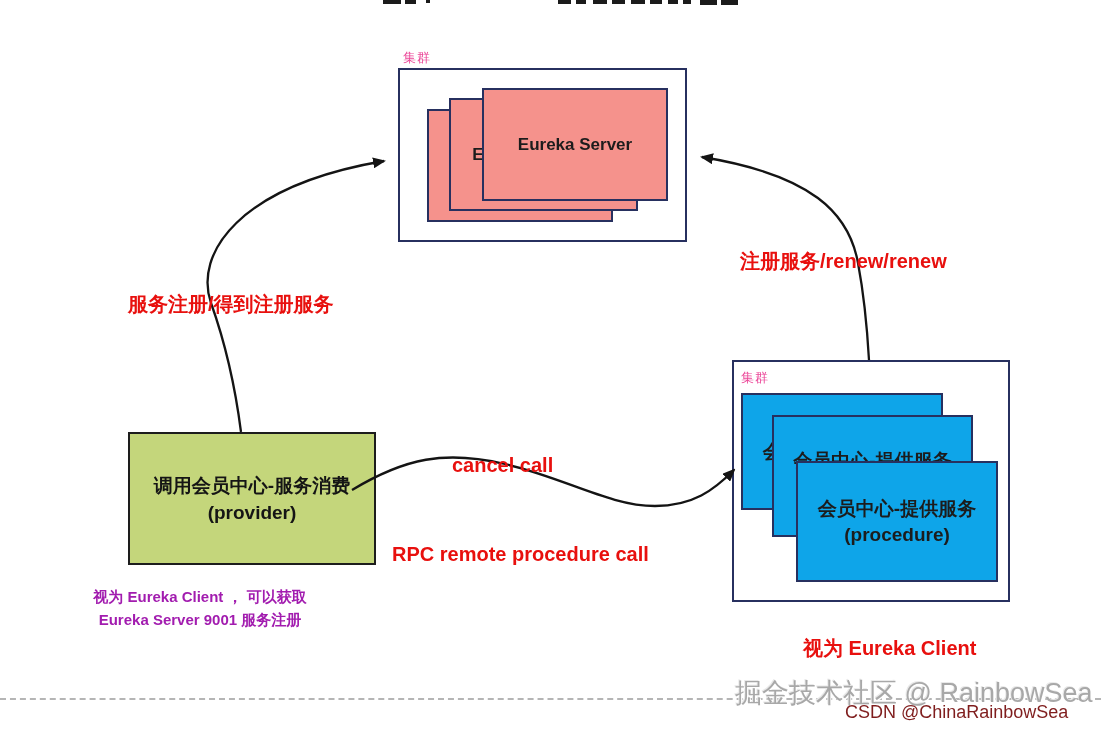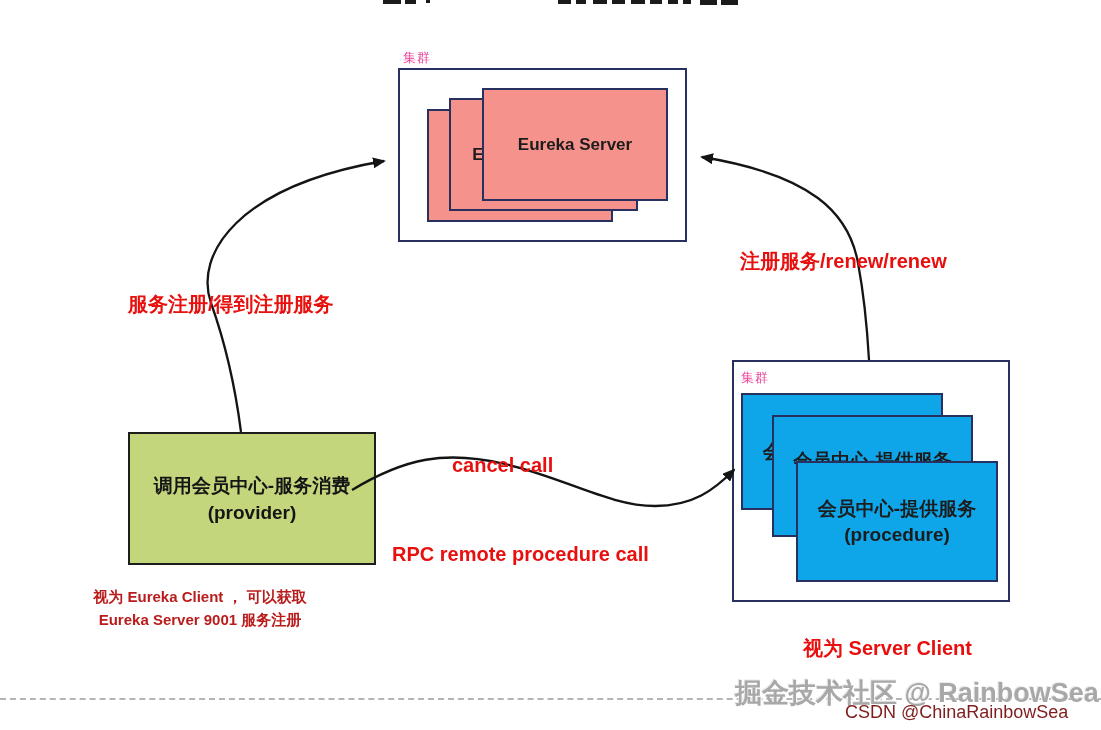--- a/index.html
+++ b/index.html
@@ -51,31 +51,31 @@
   
   .red-label {
     position:absolute; color:#e8100e; font-weight:bold; font-size:20px;
     white-space:nowrap; z-index:5;
   }
 
   
   #consumer-note {
     position:absolute; left:55px; top:585px; width:290px;
     text-align:center; font-weight:bold; font-size:15px; line-height:23px;
-    color:#b91c1c; z-index:4;
+    color:#a21caf; z-index:4;
   }
 
   
   #dashed-line {
     position:absolute; left:0; top:698px; width:1101px; height:0;
     border-top:2px dashed #b5b5b5; z-index:1;
   }
   #watermark-juejin {
     position:absolute; left:735px; top:675px; z-index:2;
-    font-size:27px; font-weight:bold; color:#a8a8a8;
+    font-size:27px; font-weight:normal; color:#a8a8a8;
     text-shadow:1px 1px 0 #ffffff, -1px -1px 0 #e9e9e9;
     white-space:nowrap;
   }
   #watermark-csdn {
     position:absolute; left:845px; top:702px; z-index:2;
     font-size:18px; color:#7f1d1d;
     text-shadow:1px 1px 0 #ffffff; white-space:nowrap;
   }
 
   
@@ -134,21 +134,21 @@
     </defs>
     <path d="M 241 432 C 235 385 226 345 211 303 C 194 254 238 186 384 161" fill="none" stroke="#141414" stroke-width="2.3" marker-end="url(#ah)"></path>
     <path d="M 869 360 C 867 325 864 295 858 263 C 849 213 812 175 702 157" fill="none" stroke="#141414" stroke-width="2.3" marker-end="url(#ah)"></path>
     <path d="M 352 490 C 405 458 445 450 505 464 C 565 478 610 506 655 506 C 693 506 714 490 734 470" fill="none" stroke="#141414" stroke-width="2.3" marker-end="url(#ah)"></path>
   </svg>
 
   <div class="red-label" style="left:128px;top:291px;">服务注册/得到注册服务</div>
   <div class="red-label" style="left:740px;top:248px;">注册服务/renew/renew</div>
   <div class="red-label" style="left:452px;top:454px;">cancel call</div>
   <div class="red-label" style="left:392px;top:543px;text-align:right;">RPC remote procedure call</div>
-  <div class="red-label" style="left:803px;top:635px;">视为 Server Client</div>
+  <div class="red-label" style="left:803px;top:635px;">视为 Eureka Client</div>
 
   <div id="consumer-note">
     <div>视为 Eureka Client ， 可以获取</div>
     <div>Eureka Server 9001 服务注册</div>
   </div>
 
   <div id="dashed-line"></div>
   <div id="watermark-juejin">掘金技术社区 @ RainbowSea</div>
   <div id="watermark-csdn">CSDN @ChinaRainbowSea</div>
 

